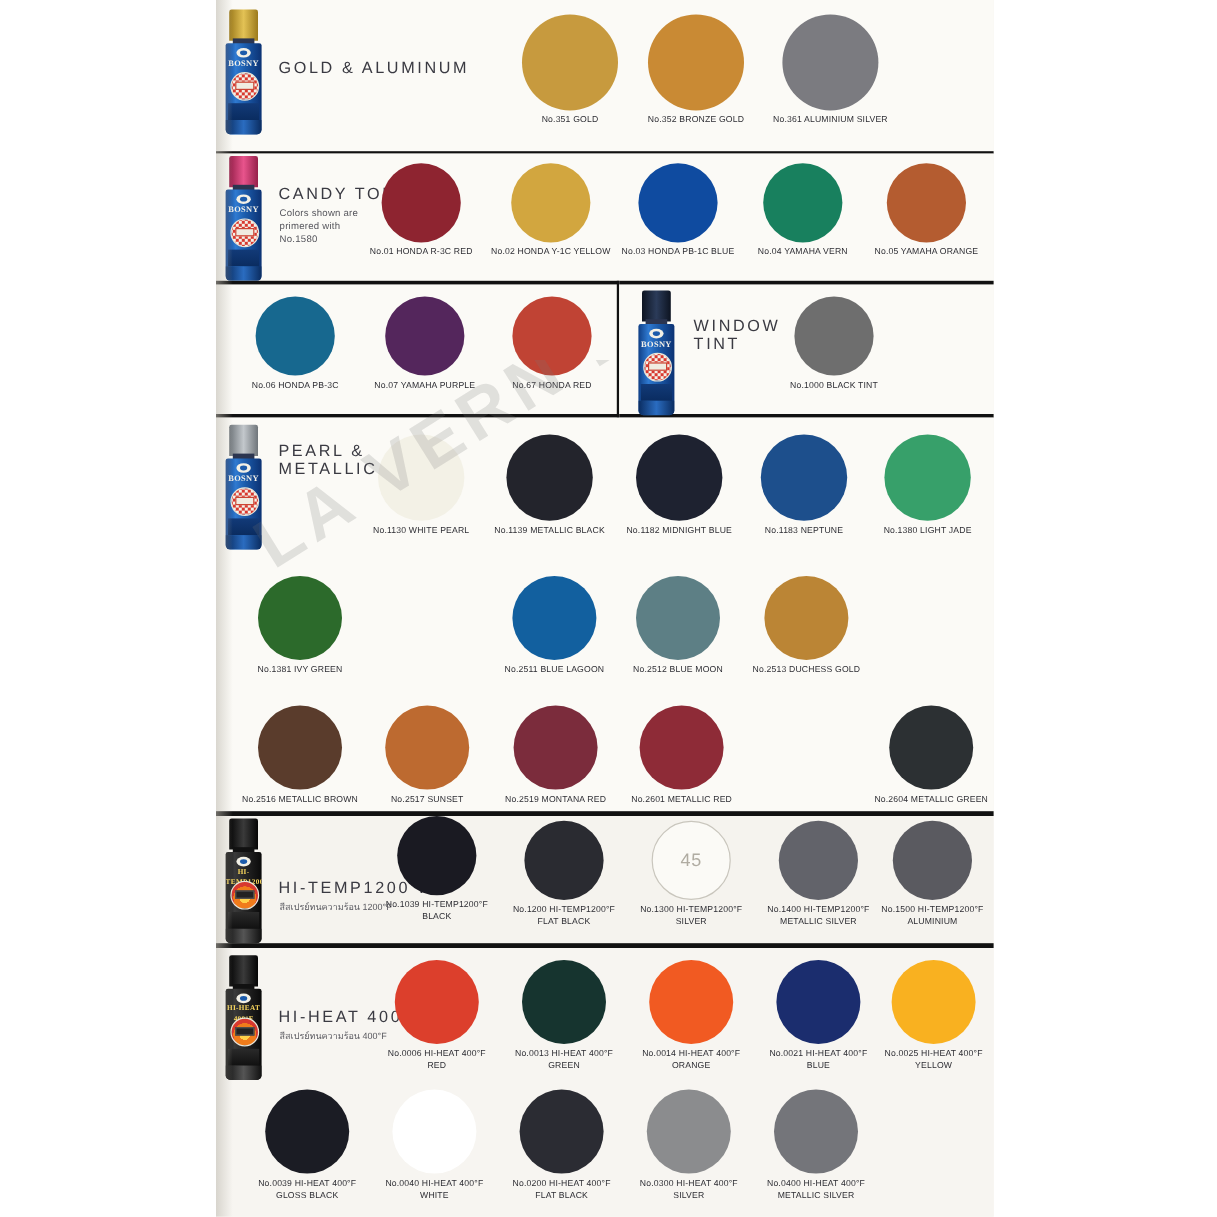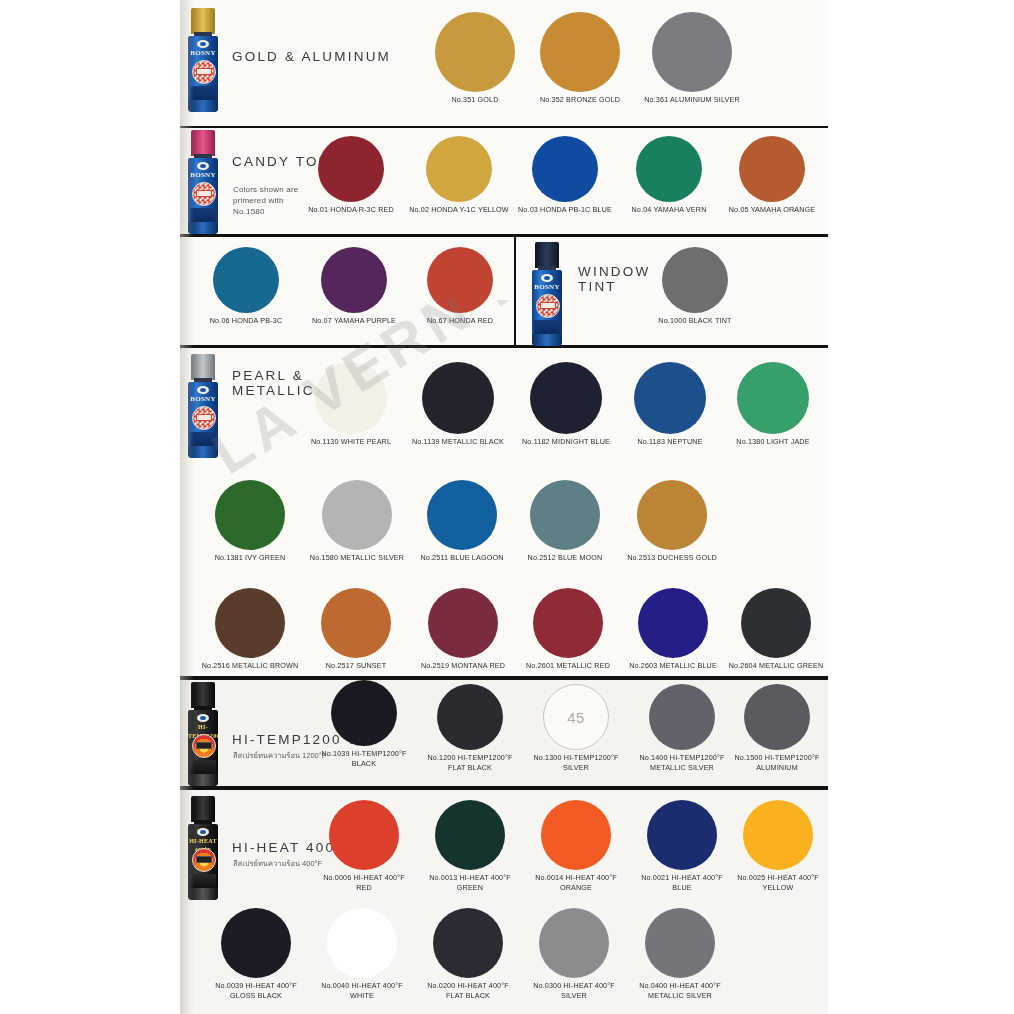--- a/index.html
+++ b/index.html
@@ -197,21 +197,21 @@
         <div class="neck"></div>
         <div class="body">
           <div class="logo-dot"></div>
           <div class="brand">BOSNY</div>
           <div class="checker"></div>
           <div class="strip"></div>
           <div class="bottom"></div>
         </div>
       </div>
       <div class="sec-title" style="left:52px;top:26px;">CANDY TONE</div>
-      <div class="sec-sub" style="left:53px;top:44px;margin-top:12px;">Colors shown are
+      <div class="sec-sub" style="left:53px;top:44px;">Colors shown are
 primered with
 No.1580</div>
 
       <div class="swatch" style="left:118px;top:8px;width:106px;">
         <div class="dot" style="width:66px;height:66px;background:#8e2430;"></div>
         <div class="cap-label">No.01 HONDA R-3C RED</div>
       </div>
       <div class="swatch" style="left:222px;top:8px;width:114px;">
         <div class="dot" style="width:66px;height:66px;background:#d2a63f;"></div>
         <div class="cap-label">No.02 HONDA Y-1C YELLOW</div>
@@ -299,24 +299,20 @@
       </div>
       <div class="swatch" style="left:540px;top:14px;width:106px;">
         <div class="dot" style="width:72px;height:72px;background:#37a06a;"></div>
         <div class="cap-label">No.1380 LIGHT JADE</div>
       </div>
 
       <div class="swatch" style="left:18px;top:132px;width:104px;">
         <div class="dot" style="width:70px;height:70px;background:#2c6a2b;"></div>
         <div class="cap-label">No.1381 IVY GREEN</div>
       </div>
-      <div class="swatch" style="left:120px;top:132px;width:114px;">
-        <div class="dot" style="width:70px;height:70px;background:#b4b5b3;"></div>
-        <div class="cap-label">No.1580 METALLIC SILVER</div>
-      </div>
       <div class="swatch" style="left:228px;top:132px;width:108px;">
         <div class="dot" style="width:70px;height:70px;background:#12609f;"></div>
         <div class="cap-label">No.2511 BLUE LAGOON</div>
       </div>
       <div class="swatch" style="left:332px;top:132px;width:106px;">
         <div class="dot" style="width:70px;height:70px;background:#5d7f85;"></div>
         <div class="cap-label">No.2512 BLUE MOON</div>
       </div>
       <div class="swatch" style="left:436px;top:132px;width:112px;">
         <div class="dot" style="width:70px;height:70px;background:#bb8535;"></div>
@@ -331,24 +327,20 @@
         <div class="dot" style="width:70px;height:70px;background:#bd6a30;"></div>
         <div class="cap-label">No.2517  SUNSET</div>
       </div>
       <div class="swatch" style="left:228px;top:240px;width:110px;">
         <div class="dot" style="width:70px;height:70px;background:#7b2c3c;"></div>
         <div class="cap-label">No.2519 MONTANA RED</div>
       </div>
       <div class="swatch" style="left:334px;top:240px;width:108px;">
         <div class="dot" style="width:70px;height:70px;background:#8e2b37;"></div>
         <div class="cap-label">No.2601 METALLIC RED</div>
-      </div>
-      <div class="swatch" style="left:438px;top:240px;width:110px;">
-        <div class="dot" style="width:70px;height:70px;background:#241f86;"></div>
-        <div class="cap-label">No.2603 METALLIC BLUE</div>
       </div>
       <div class="swatch" style="left:540px;top:240px;width:112px;">
         <div class="dot" style="width:70px;height:70px;background:#2c3033;"></div>
         <div class="cap-label">No.2604 METALLIC GREEN</div>
       </div>
     </div>
 
     <div class="rule thick" style="top:676px;"></div>
 
     <div class="section sec-hitemp">

